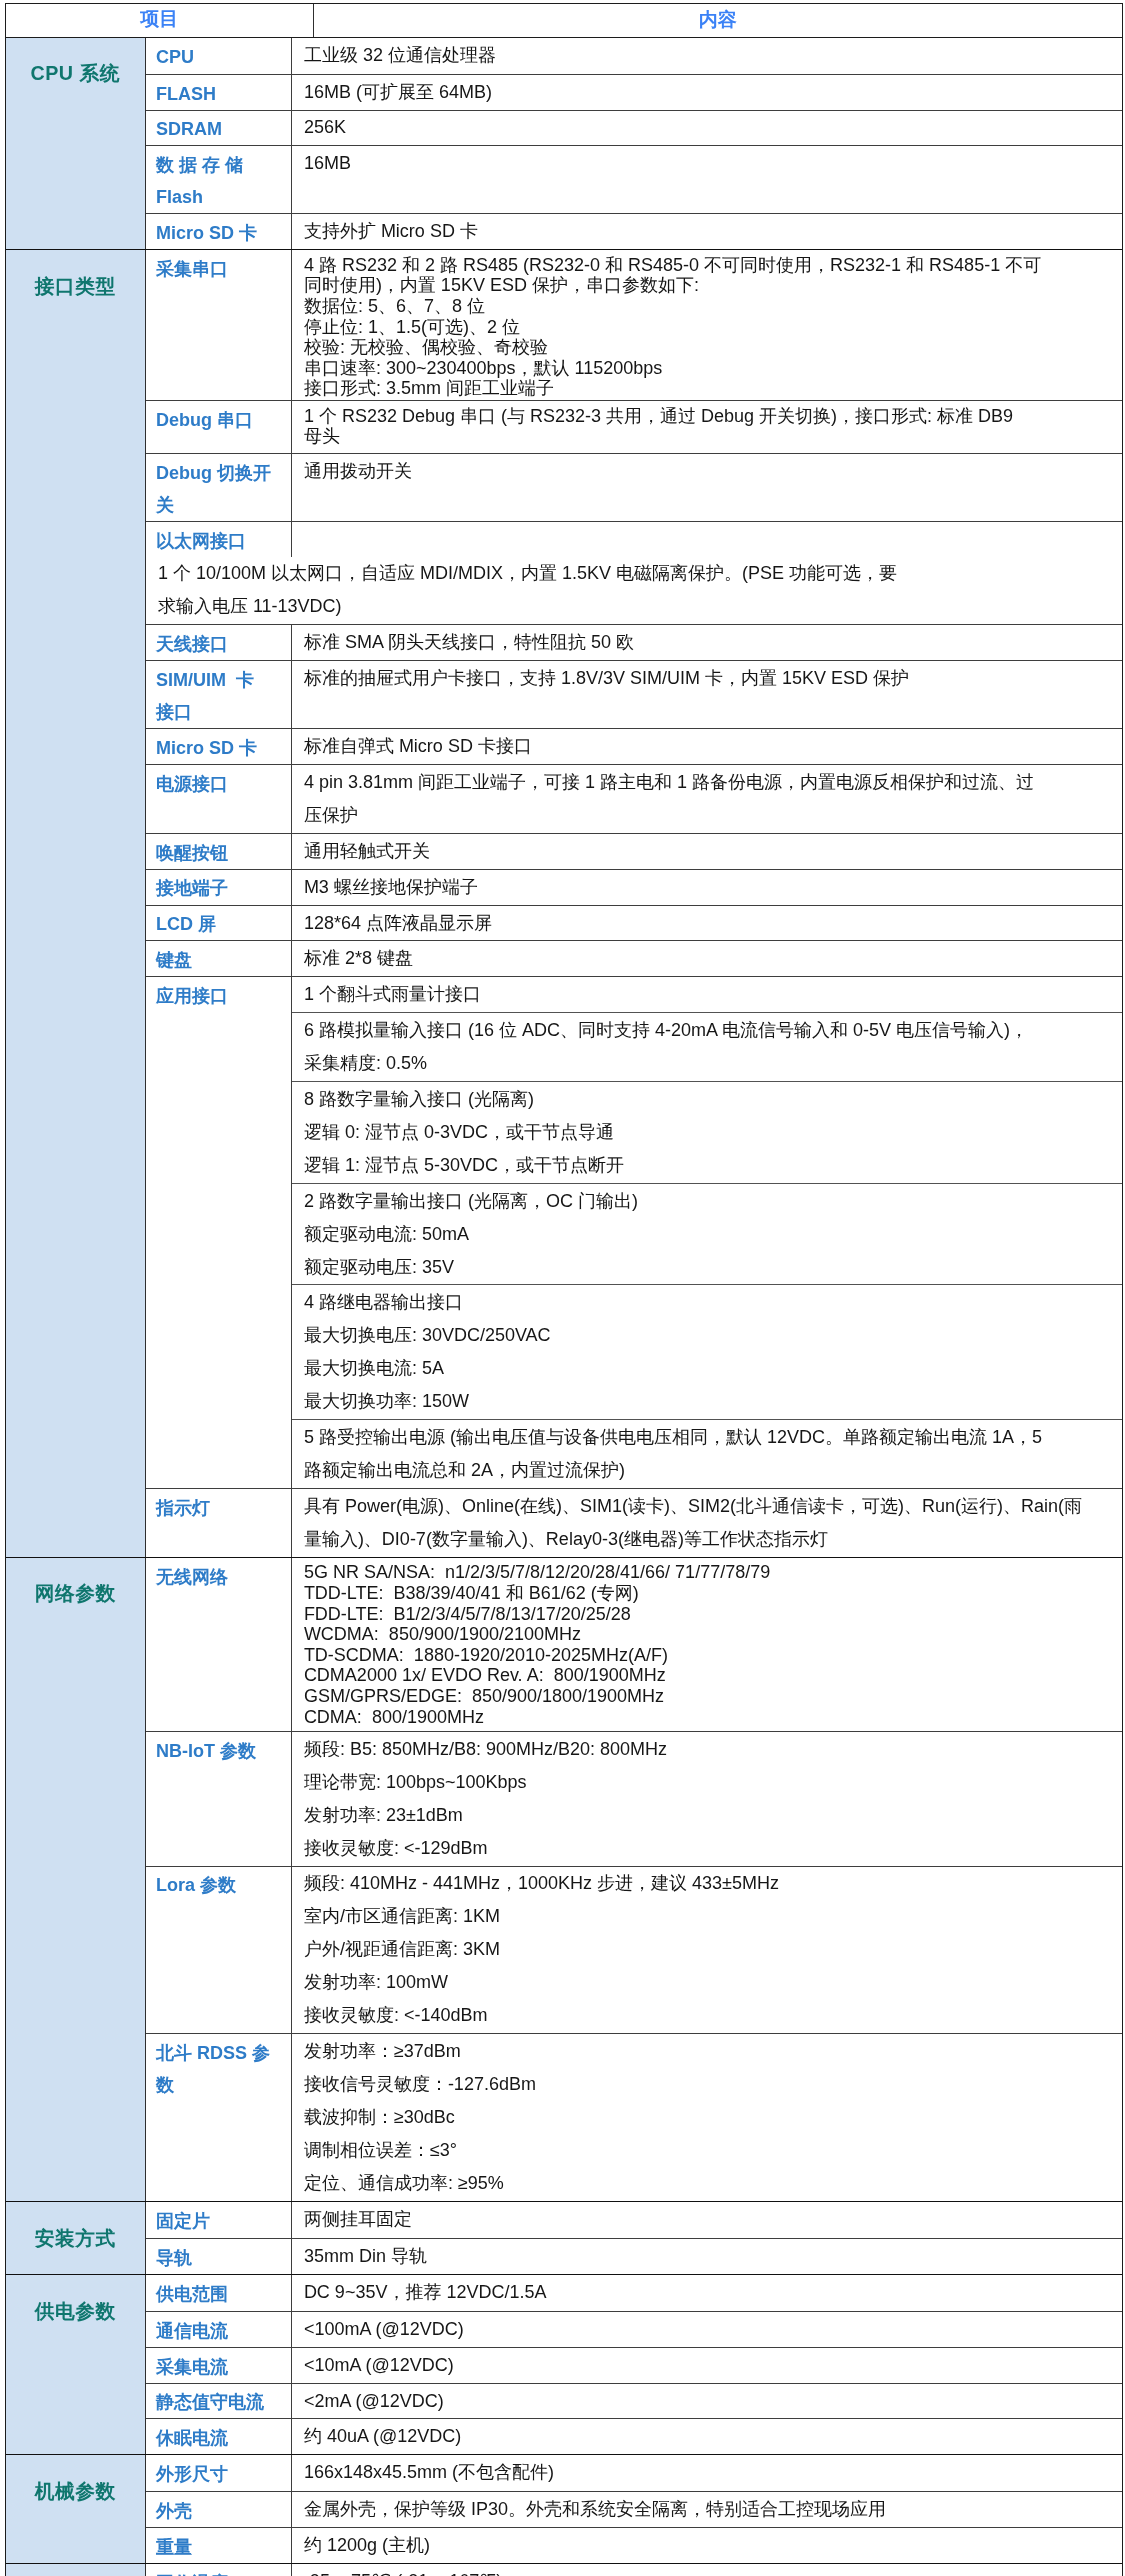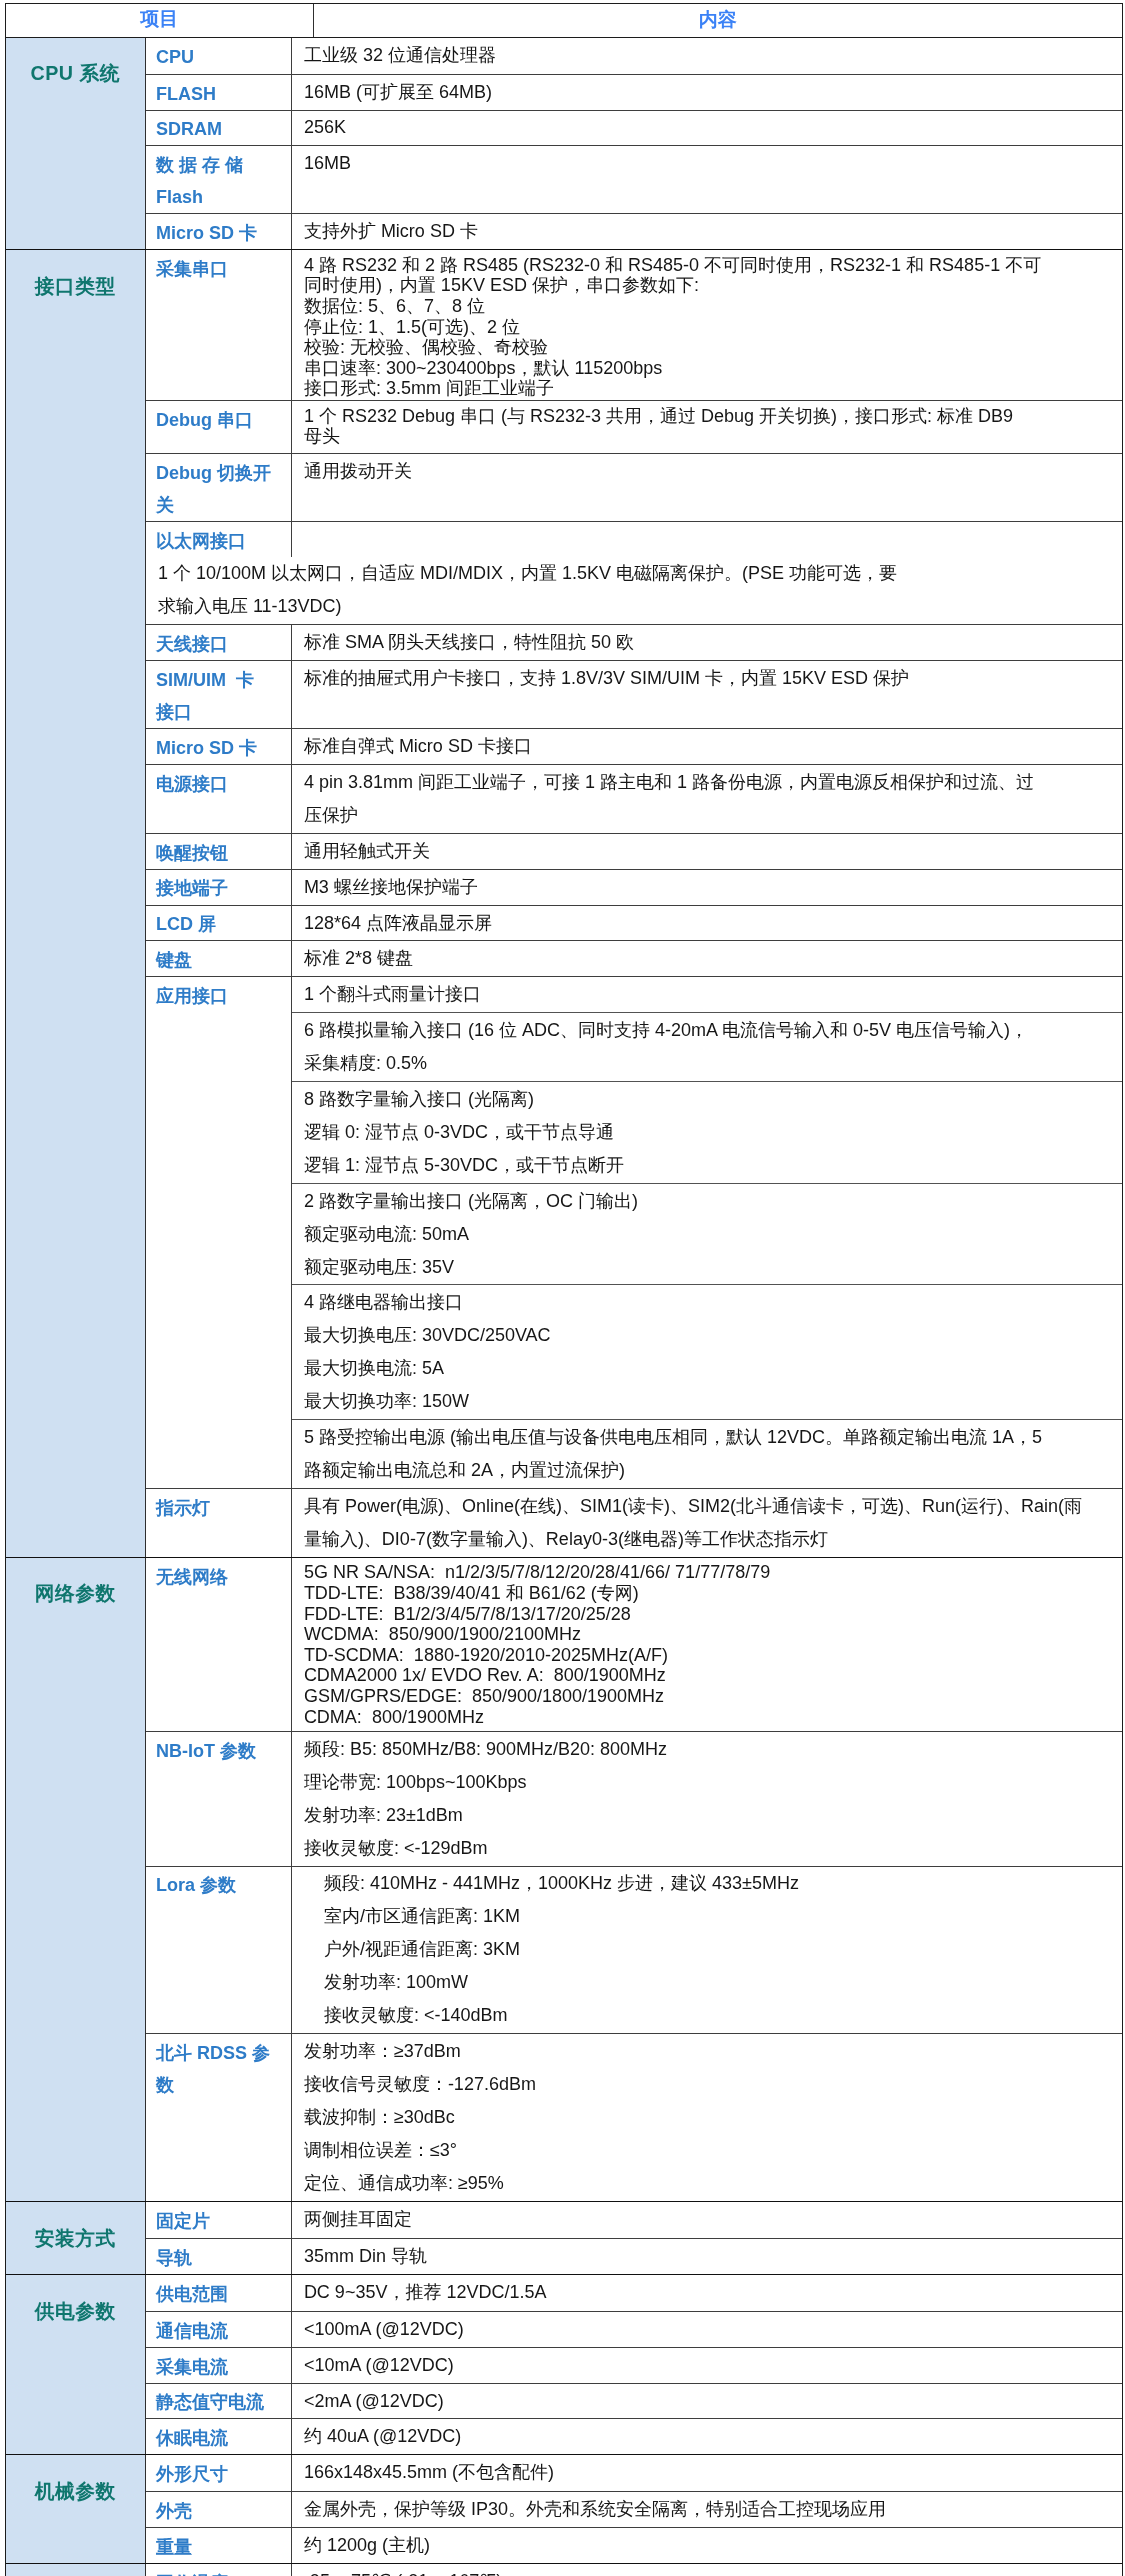--- a/index.html
+++ b/index.html
@@ -322,21 +322,21 @@
             </div>
             <div class="val">
               <div class="blk">
                 <div>频段: B5: 850MHz/B8: 900MHz/B20: 800MHz</div>
                 <div>理论带宽: 100bps~100Kbps</div>
                 <div>发射功率: 23±1dBm</div>
                 <div>接收灵敏度: &lt;-129dBm</div>
               </div>
             </div>
           </div>
-          <div class="row" style="min-height: 166px; gap: 20px;">
+          <div class="row" style="min-height: 166px;">
             <div class="lbl">
               <div>Lora 参数</div>
             </div>
             <div class="val">
               <div class="blk">
                 <div>频段: 410MHz - 441MHz，1000KHz 步进，建议 433±5MHz</div>
                 <div>室内/市区通信距离: 1KM</div>
                 <div>户外/视距通信距离: 3KM</div>
                 <div>发射功率: 100mW</div>
                 <div>接收灵敏度: &lt;-140dBm</div>

